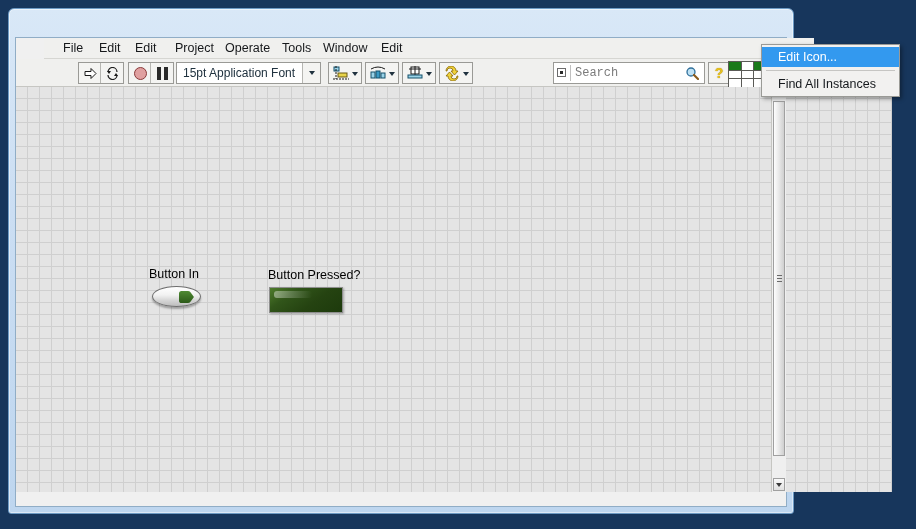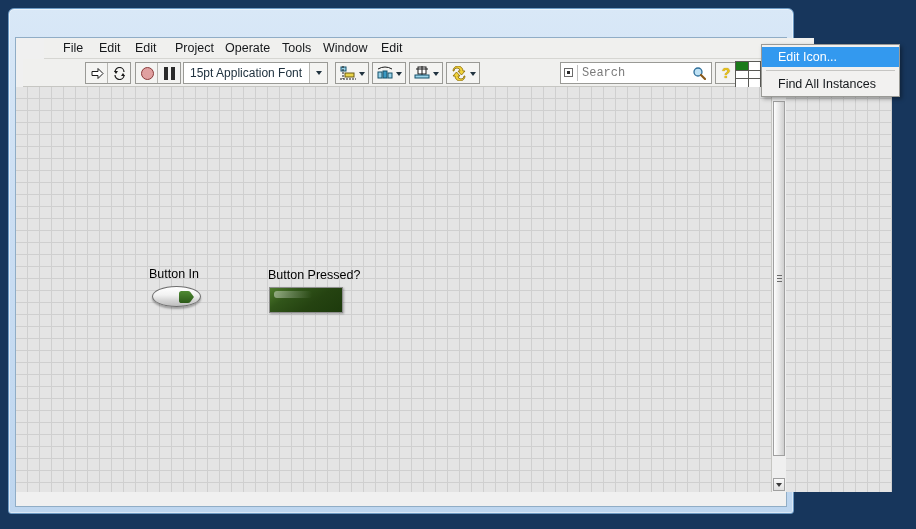--- a/index.html
+++ b/index.html
@@ -133,21 +133,20 @@
     white-space: nowrap;
   }
   
   #toolbar {
     position: absolute;
     left: 0; top: 21px;
     width: 770px; height: 28px;
     background: #f0f0ee;
     border-bottom: 1px solid #c6c6c2;
     box-sizing: border-box;
-    margin-left: 7px;
   }
   .tb-group {
     position: absolute;
     top: 3px;
     height: 22px;
     border: 1px solid #9a9a96;
     background: #f4f4f2;
     box-sizing: border-box;
     display: flex;
     align-items: center;

